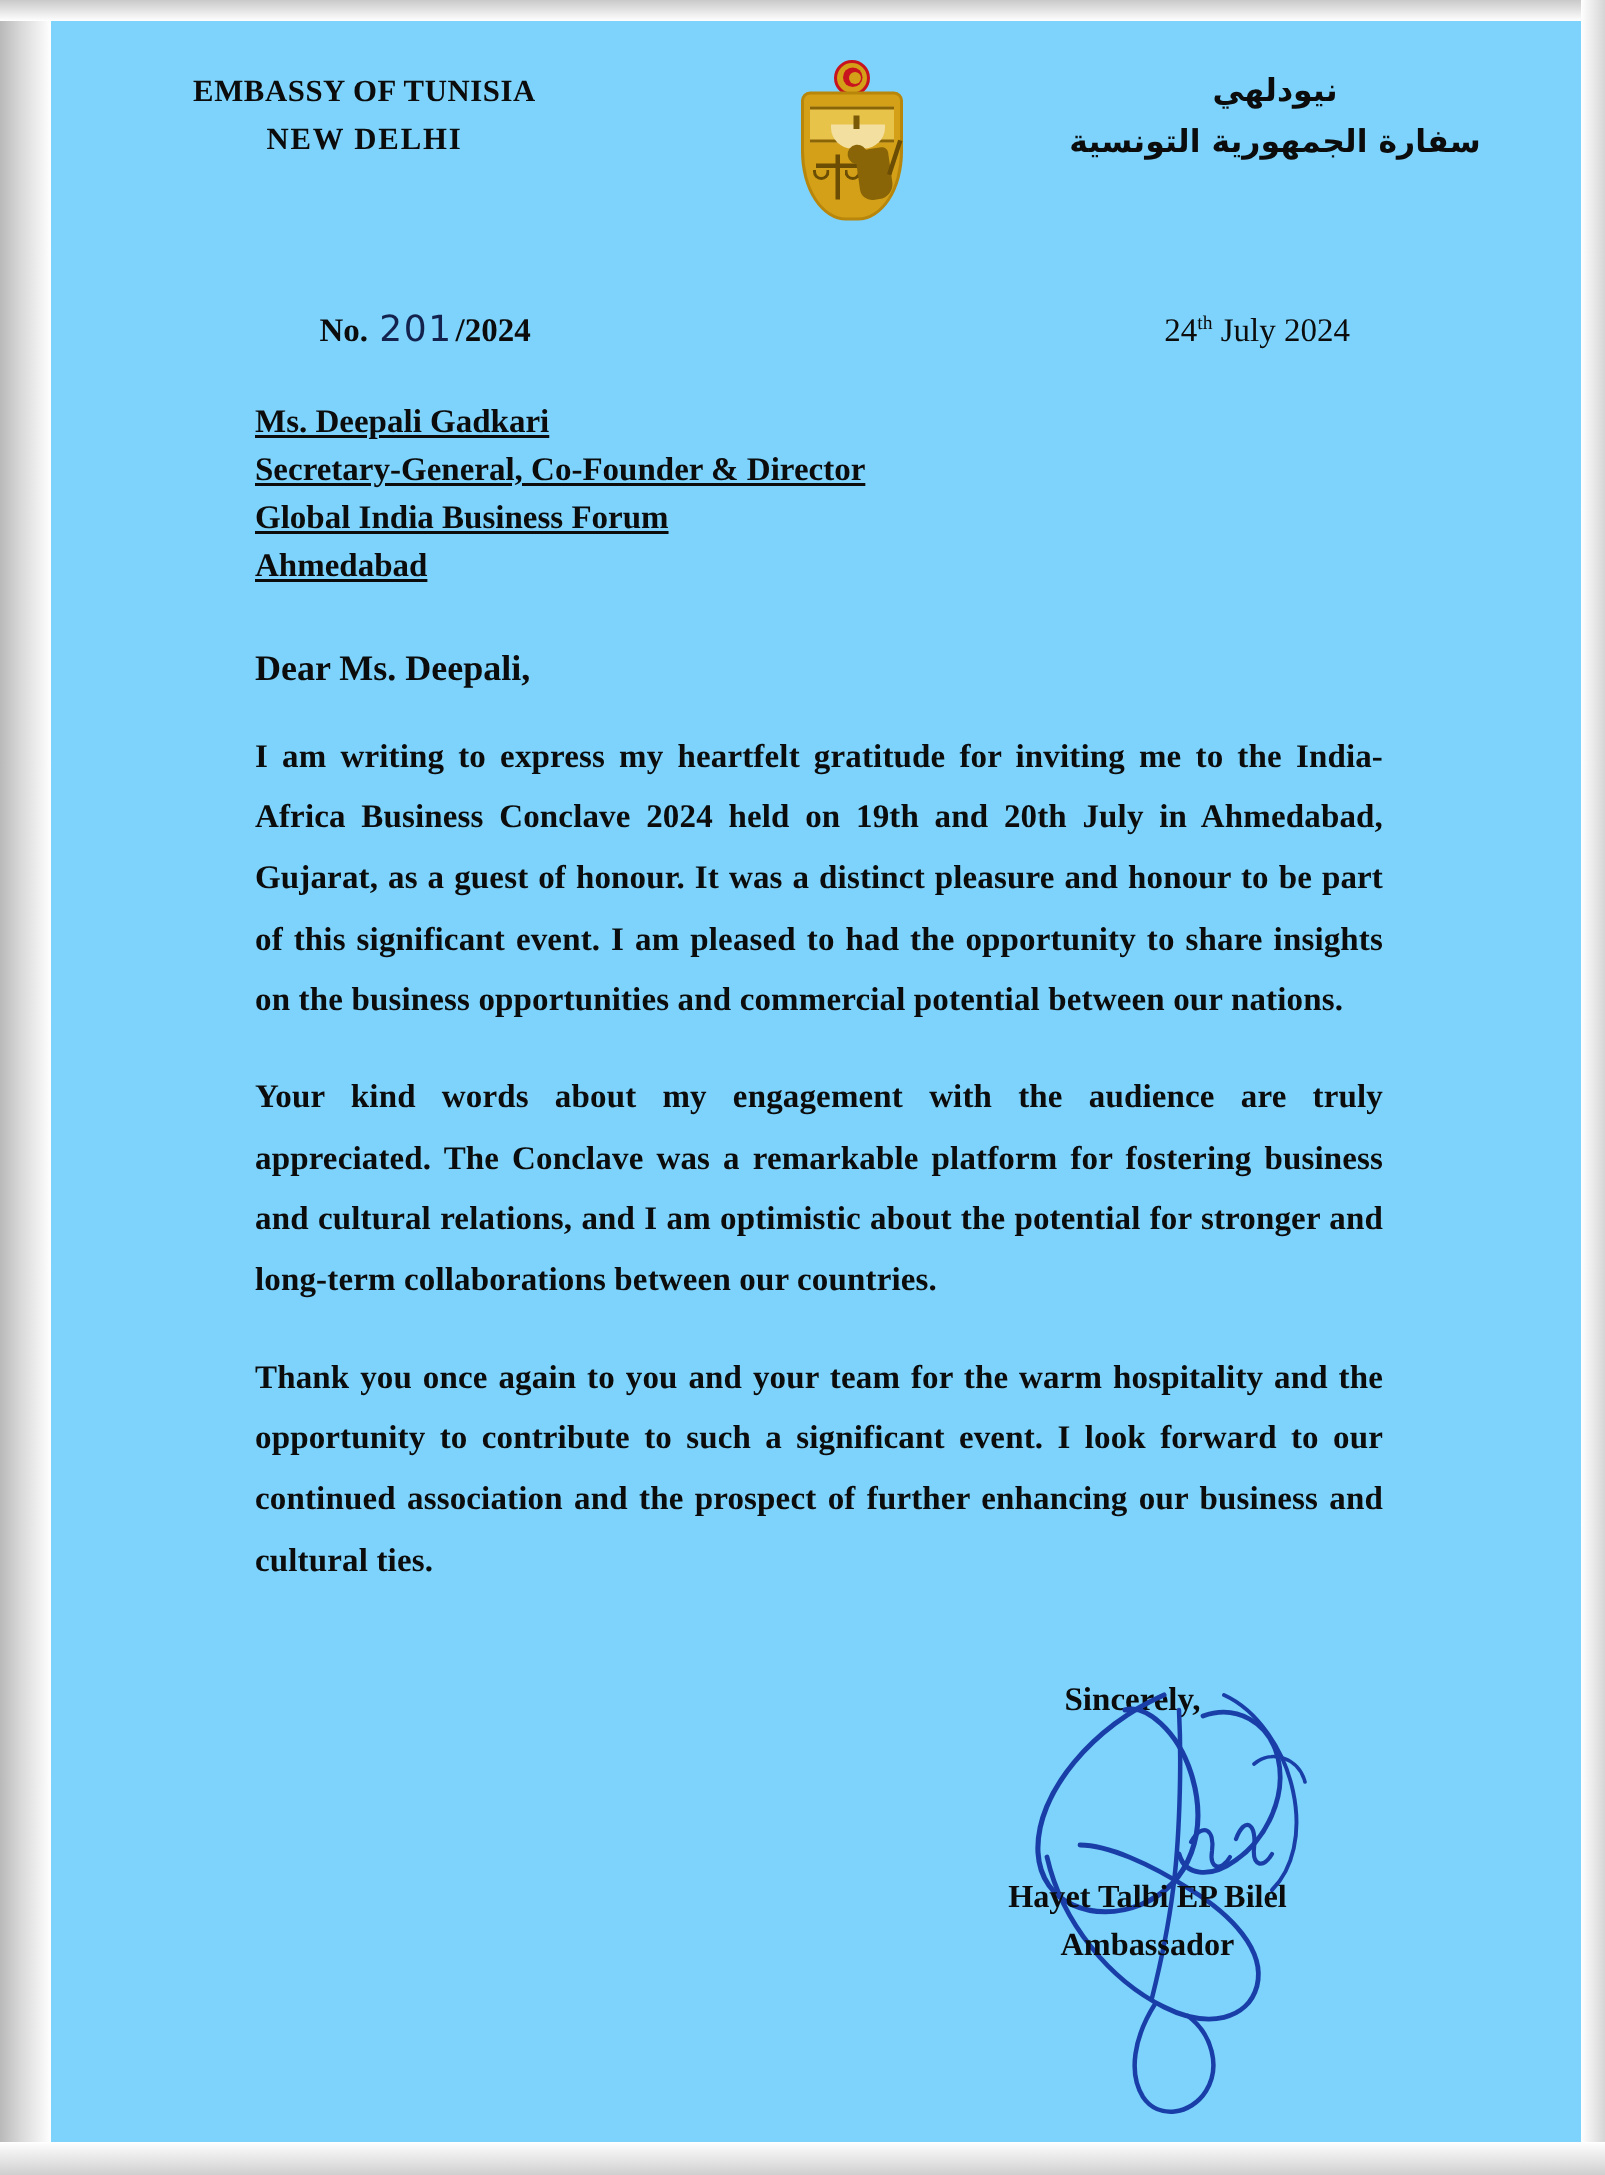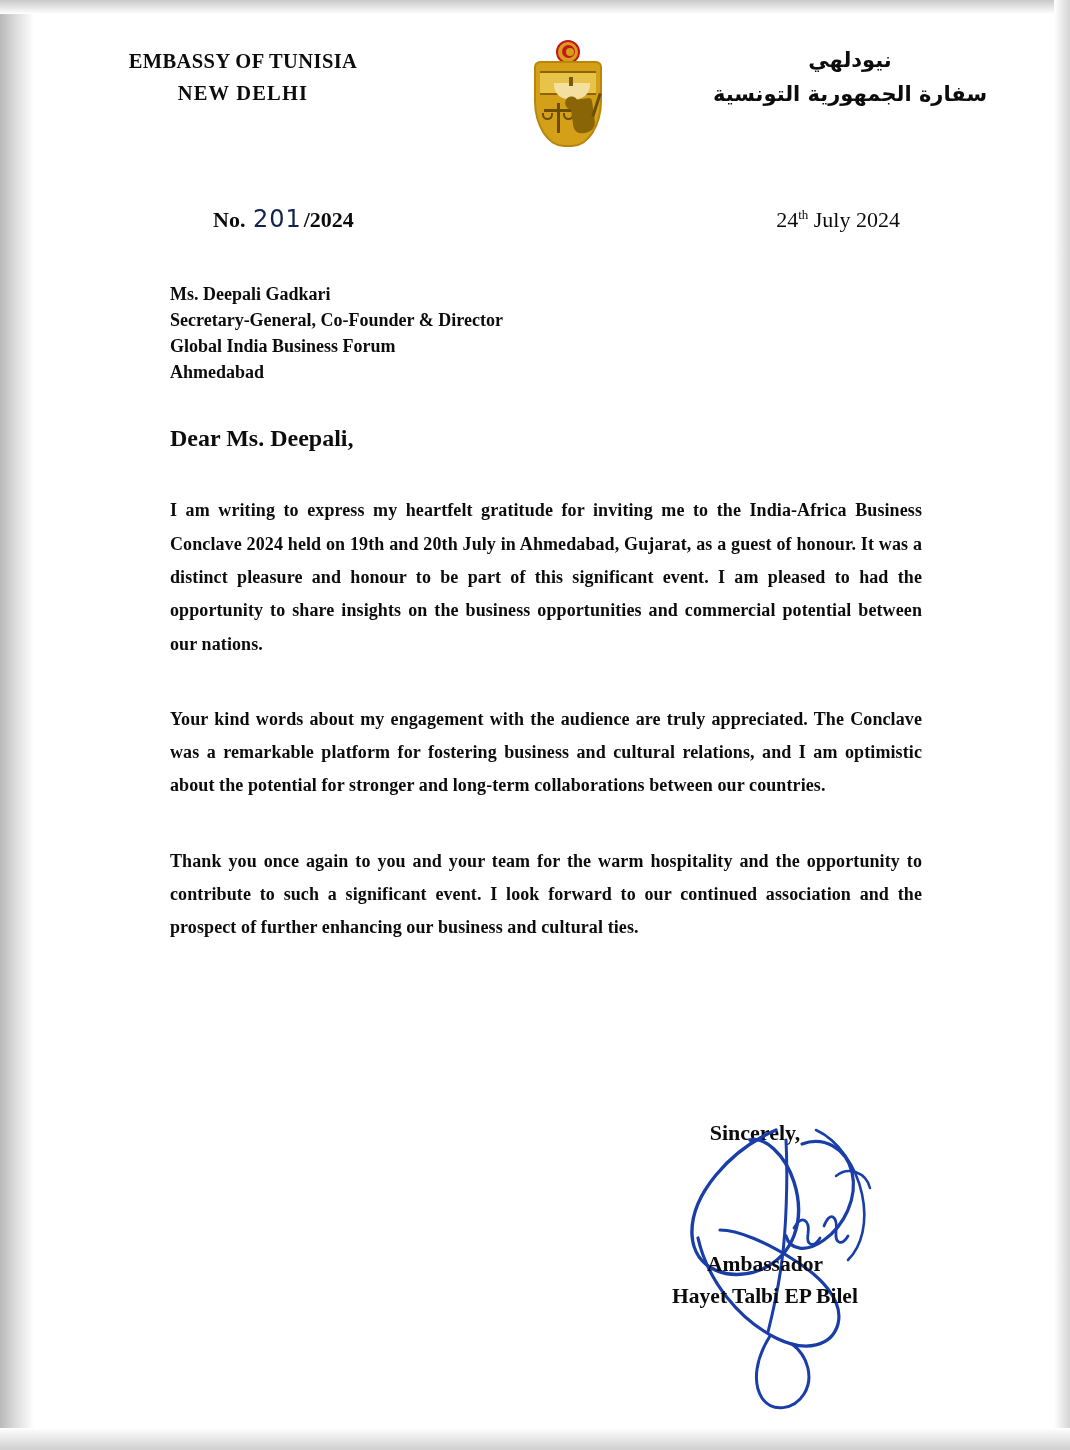--- a/index.html
+++ b/index.html
@@ -4,21 +4,21 @@
 <style>
   html, body {
     margin: 0;
     padding: 0;
     background: #6e6e6e;
   }
   .page {
     position: relative;
     width: 1070px;
     height: 1450px;
-    background: #ffffff;
+    background: #7dd3fc;
     overflow: hidden;
     font-family: "Liberation Serif", serif;
     color: #0c0c0c;
   }
   
   .scan-left {
     position: absolute;
     left: 0; top: 0;
     width: 34px; height: 1450px;
     background: linear-gradient(to right, #b9b9b9 0%, #d8d8d8 40%, #ffffff 100%);
@@ -246,33 +246,34 @@
   .date {
     position: absolute;
     right: 22px;
     top: 2px;
     font-size: 22px;
     font-weight: normal;
   }
   .date sup { font-size: 13px; }
 
   .addressee {
-    margin-top: 34px;
+    margin-top: 18px;
     line-height: 1.45;
-    font-size: 18px;
+    font-size: 22px;
+    text-decoration: underline;
   }
   .salutation {
     margin-top: 40px;
     font-size: 24px;
   }
   .para {
-    margin-top: 42px;
+    margin-top: 24px;
     text-align: justify;
     line-height: 1.85;
-    font-size: 18px;
+    font-size: 22px;
     letter-spacing: 0.1px;
   }
   .para:first-of-type { margin-top: 30px; }
 
   
   .sign-block {
     position: absolute;
     left: 600px;
     top: 1120px;
     width: 330px;
@@ -381,18 +382,18 @@
         <path d="M222,34 C244,26 266,38 272,62 C278,88 264,116 244,130 C226,143 210,140 206,126" stroke-width="3.2"></path>
         <path d="M236,20 C258,30 276,56 282,84 C288,112 282,136 268,150" stroke-width="2.6"></path>
         <path d="M214,118 C222,104 230,110 228,124 C226,136 234,138 240,128" stroke-width="2.8"></path>
         <path d="M244,116 C250,100 258,106 256,122 C255,134 262,136 268,126" stroke-width="2.8"></path>
         <path d="M190,226 C176,248 172,272 182,288 C192,303 214,300 224,284 C234,268 228,246 212,234" stroke-width="3"></path>
         <path d="M256,66 C268,56 286,62 290,78" stroke-width="2.4"></path>
       </g>
     </svg>
 
     <div class="signame">
+      <div>Hayet Talbi EP Bilel</div>
       <div>Ambassador</div>
-      <div>Hayet Talbi EP Bilel</div>
     </div>
   </div>
 
 </div>
 
 </body></html>

